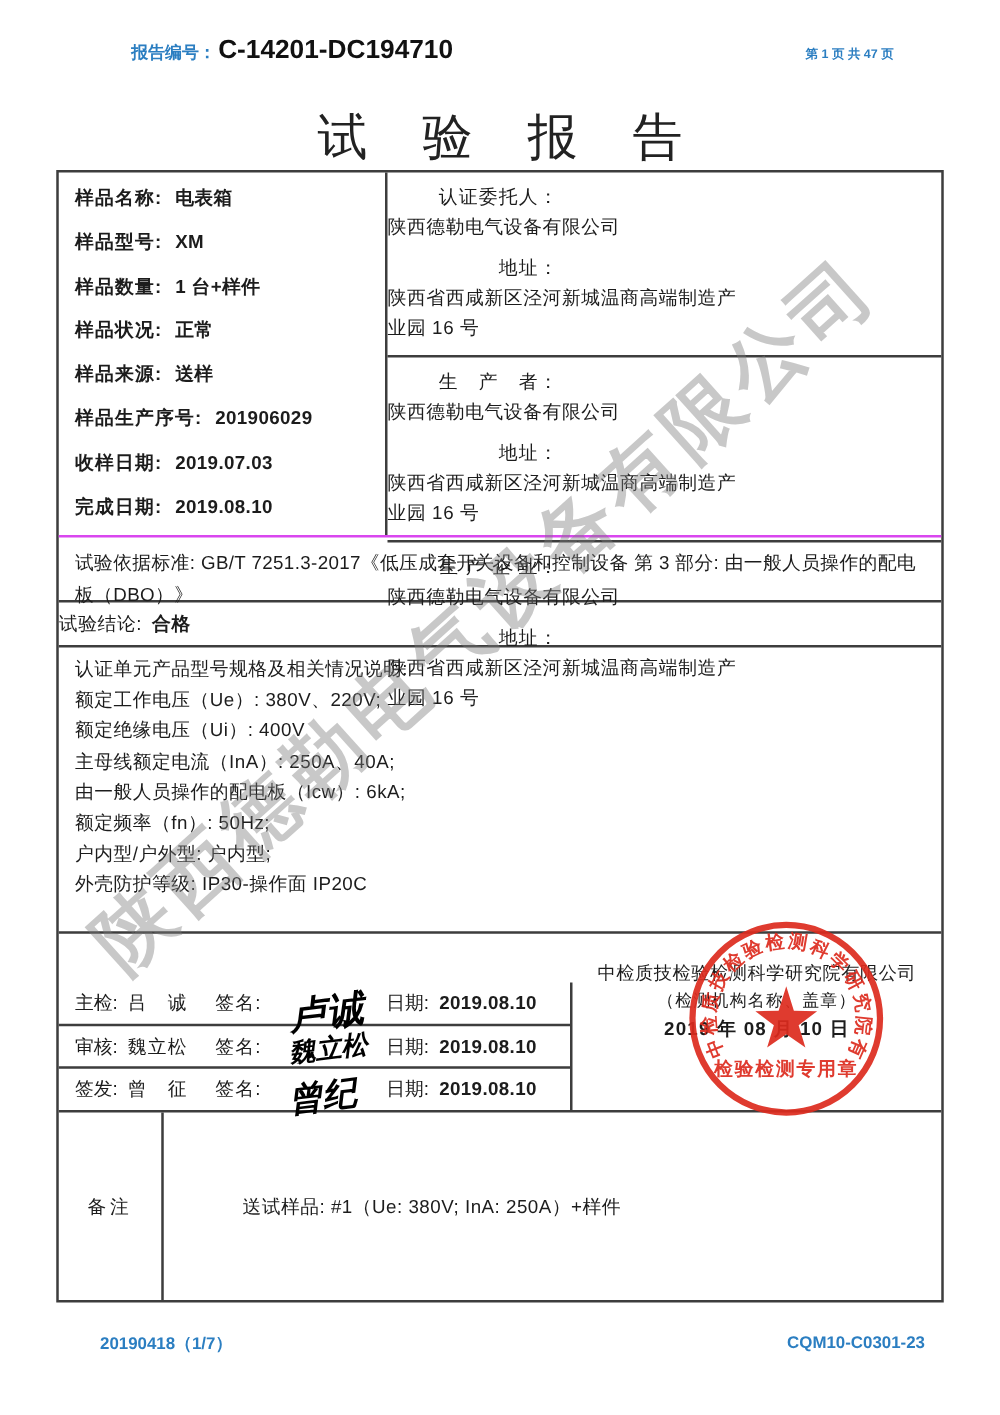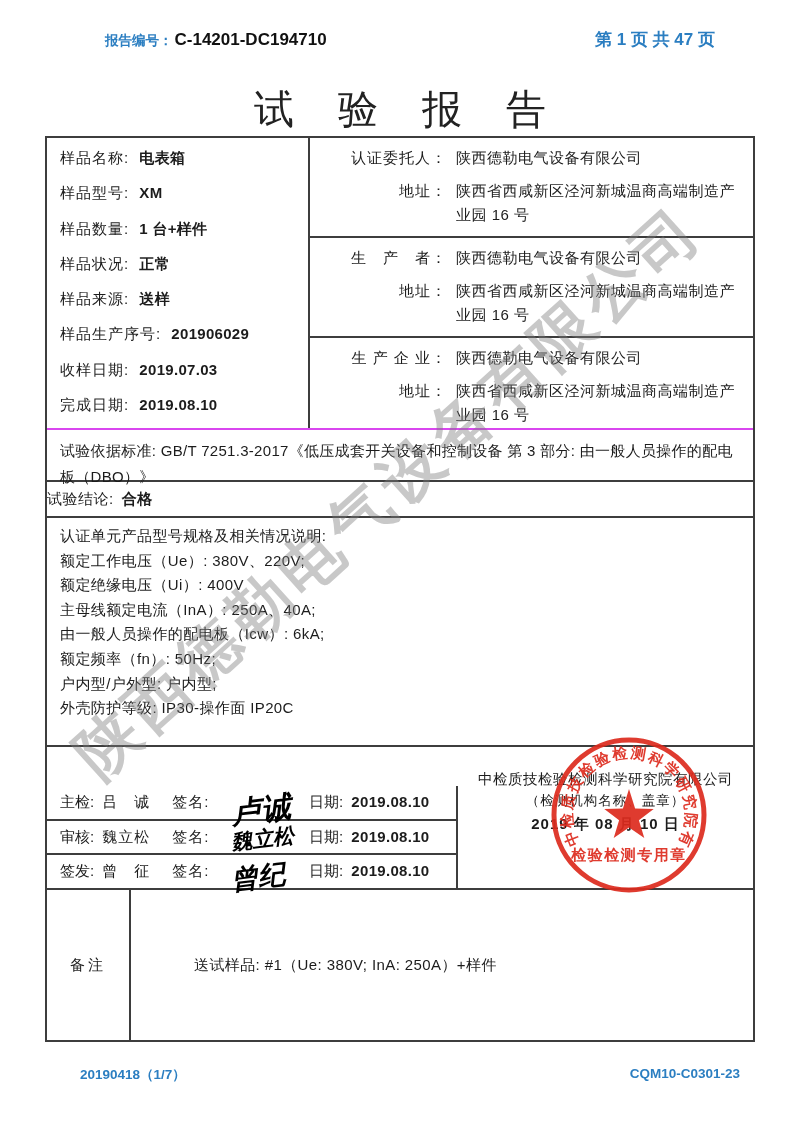--- a/index.html
+++ b/index.html
@@ -5,48 +5,48 @@
   html,body{margin:0;padding:0;background:#ffffff;}
   .page{position:relative;width:800px;height:1132px;background:#ffffff;overflow:hidden;
         font-family:"Liberation Sans",sans-serif;color:#1c1c1c;}
 
   
   .hdr{position:absolute;top:28px;left:105px;width:610px;display:flex;
        justify-content:space-between;align-items:baseline;}
   .hdr-left{display:flex;align-items:baseline;gap:2px;}
   .blue{color:#2b7ec1;}
   .hdr-label{font-size:13.5px;font-weight:700;}
-  .hdr-value{font-size:17px;font-weight:600;color:#111;}
-  .hdr-page{font-size:17px;font-weight:700;}
+  .hdr-value{font-size:21px;font-weight:600;color:#111;}
+  .hdr-page{font-size:10px;font-weight:700;}
 
   
   .title{position:absolute;top:82px;left:0;width:100%;text-align:center;
          font-size:40px;font-weight:500;letter-spacing:44px;text-indent:44px;color:#222;}
 
   
   .watermark{position:absolute;left:85px;top:733px;font-size:62px;line-height:64px;
              font-weight:600;letter-spacing:6px;white-space:nowrap;
              color:rgba(125,125,125,0.42);transform:rotate(-42deg);
              transform-origin:left center;z-index:5;pointer-events:none;}
 
   
   .tbl{position:absolute;left:45px;top:136px;width:710px;box-sizing:border-box;
        border:2px solid #3d3d3d;z-index:1;font-size:15px;}
   .rowA{display:flex;height:290px;}
   .sampleCell{width:263px;box-sizing:border-box;border-right:2px solid #3d3d3d;
               padding:11px 4px 13px 13px;display:flex;flex-direction:column;
               justify-content:space-between;}
   .sline{white-space:nowrap;}
-  .sline .lab{letter-spacing:1px;}
+  .sline .lab{letter-spacing:1px;font-weight:bold;}
   .sline .val{font-weight:600;margin-left:6px;letter-spacing:0.3px;}
 
   .partyCell{flex:1;display:flex;flex-direction:column;}
   .party{box-sizing:border-box;flex:1;border-bottom:2px solid #3d3d3d;padding-top:8px;}
   .party:last-child{border-bottom:none;}
-  .prow{display:flex;align-items:flex-start;margin-bottom:9px;}
+  .prow{display:flex;align-items:flex-start;margin-bottom:9px;flex-direction:column;}
   .plabel{width:146px;box-sizing:border-box;padding-right:9px;text-align:right;
           letter-spacing:1px;line-height:24px;flex-shrink:0;}
   .pvalue{flex:1;line-height:24px;padding-right:6px;letter-spacing:0.5px;max-width:292px;}
 
   .rowB{box-sizing:border-box;border-top:2px solid #d946ef;height:52px;
         padding:8px 16px 0 13px;line-height:26px;letter-spacing:0.3px;}
   .rowC{box-sizing:border-box;border-top:2px solid #3d3d3d;height:36px;
         display:flex;align-items:center;letter-spacing:0.5px;}
   .rowD{box-sizing:border-box;border-top:2px solid #3d3d3d;height:229px;
         padding:6px 14px 0 13px;}

